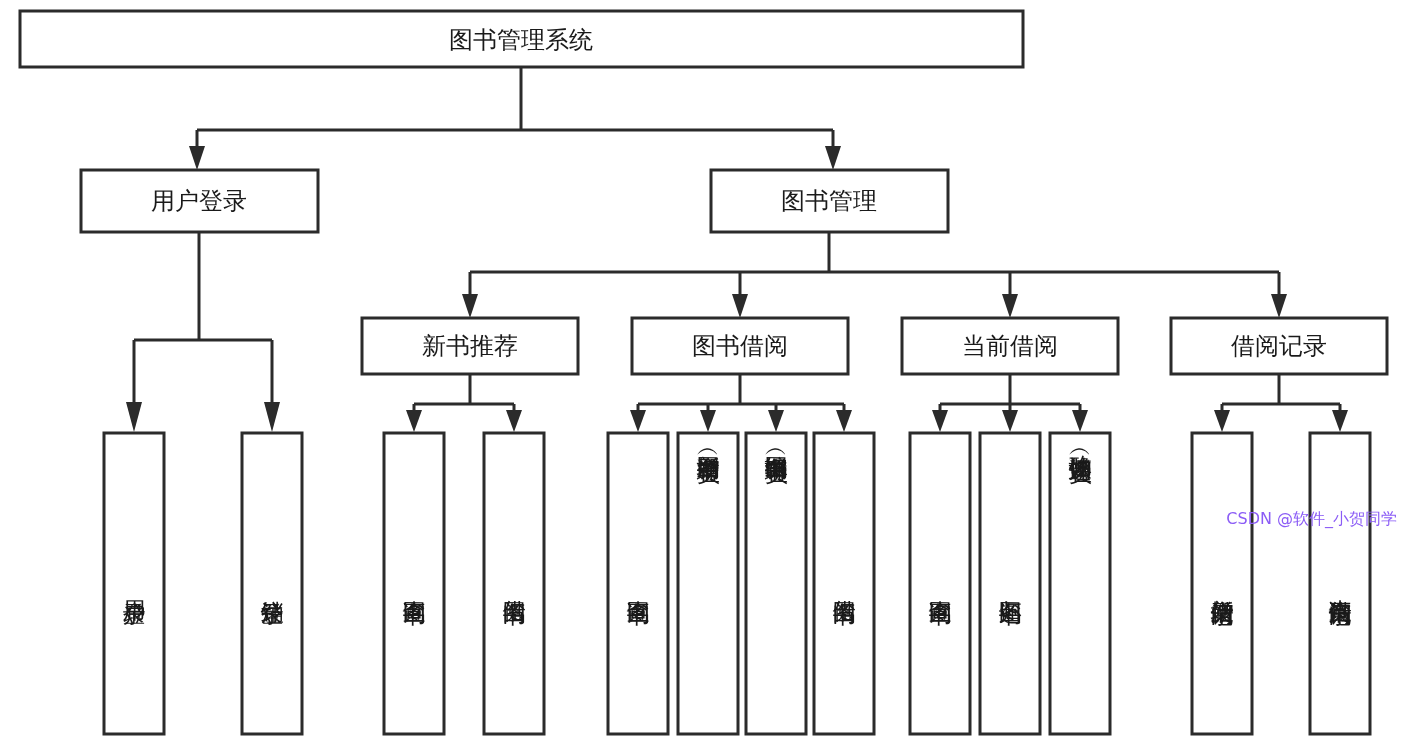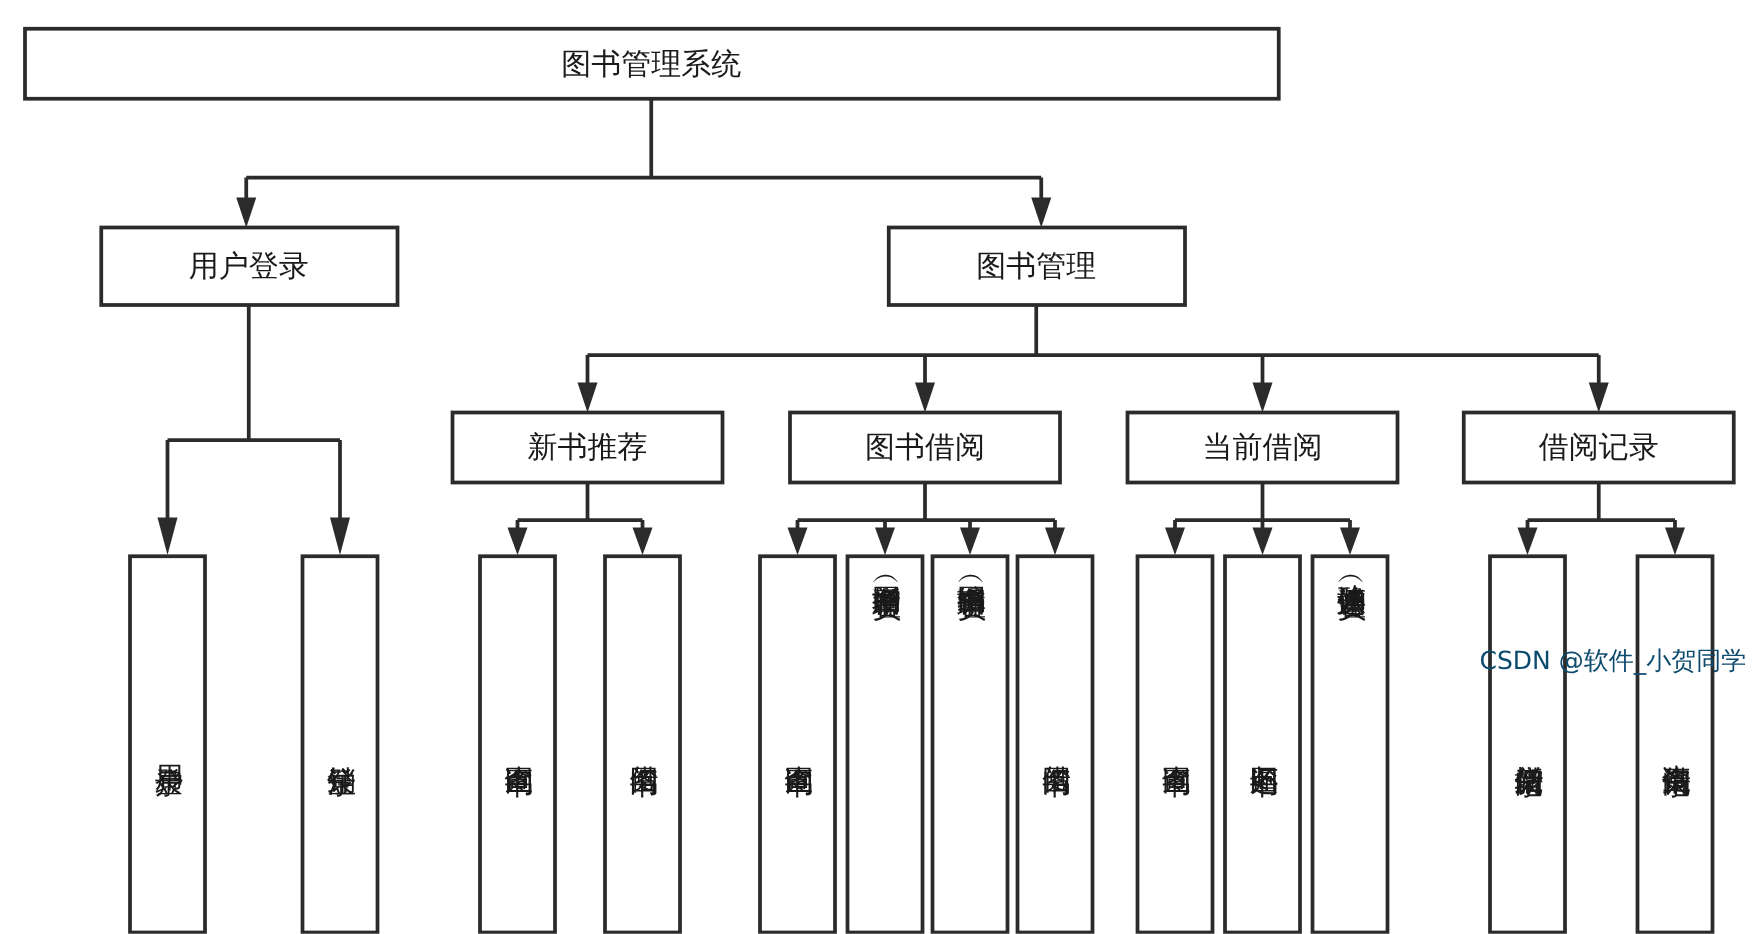--- a/index.html
+++ b/index.html
@@ -10,21 +10,21 @@
   body {
     width: 1405px;
     height: 747px;
     position: relative;
     overflow: hidden;
     font-family: "DejaVu Sans", "Liberation Sans", sans-serif;
   }
   #diagram-root {
     position: absolute;
     left: 0;
-    top: 12px;
+    top: 0;
     width: 1405px;
     height: 534px;
   }
   svg { display: block; }
 
   .node-box {
     fill: #ffffff;
     stroke: #2b2b2b;
     stroke-width: 3;
   }
@@ -60,22 +60,22 @@
     line-height: 1.02;
     color: #1a1a1a;
     letter-spacing: 1px;
     white-space: nowrap;
   }
   .watermark {
     position: absolute;
     right: 8px;
     bottom: 4px;
     font-family: "DejaVu Sans", "Liberation Sans", sans-serif;
-    font-size: 20px;
-    color: #0c4a6e;
+    font-size: 16px;
+    color: #8b5cf6;
     white-space: nowrap;
   }
 </style>
 </head>
 <body>
 
 <div id="diagram-root">
 
   <svg width="1405" height="747" viewBox="0 0 1405 747">
 

